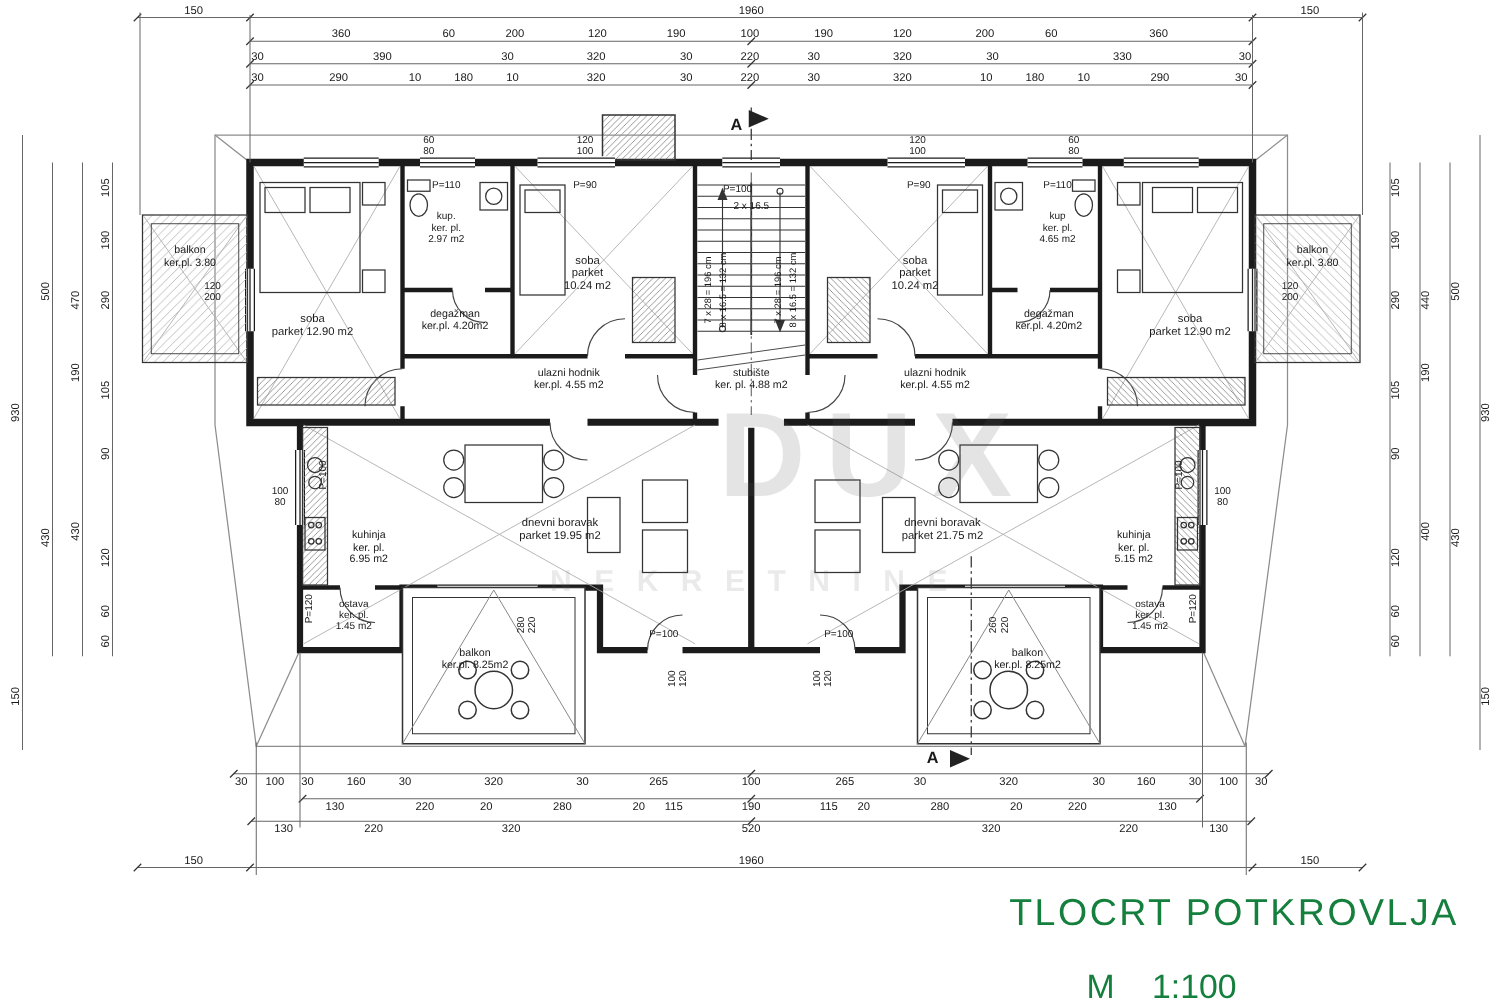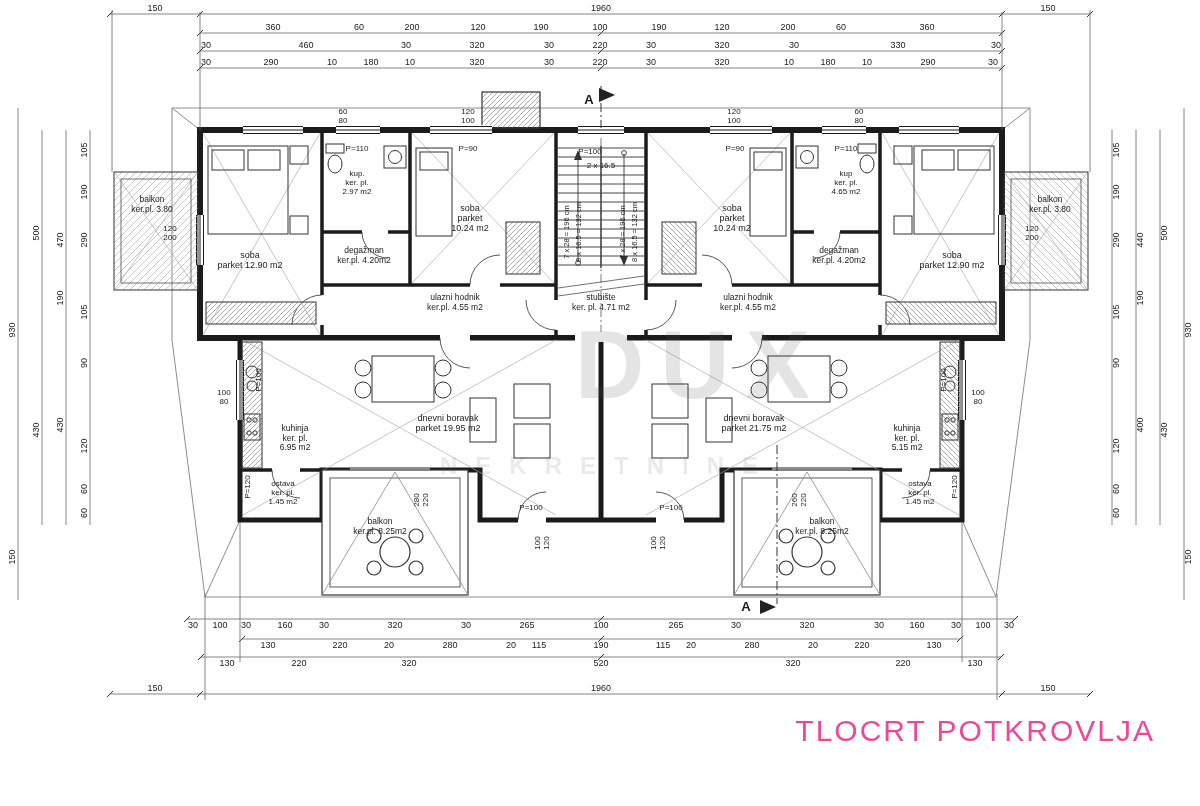--- a/index.html
+++ b/index.html
@@ -8,21 +8,21 @@
   svg{position:absolute;left:0;top:0;}
   #labels{position:absolute;left:0;top:0;width:100%;height:100%;pointer-events:none;}
   .lbl{position:absolute;font-size:9px;color:#1a1a1a;white-space:pre-line;text-align:center;
        line-height:1.12;transform:translate(-50%,-50%);}
   .sec{font-weight:bold;}
   .watermark{position:absolute;pointer-events:none;}
   .wm1{position:absolute;left:575px;top:310px;font-size:96px;font-weight:bold;
        letter-spacing:16px;color:rgba(90,90,90,0.16);}
   .wm2{position:absolute;left:440px;top:452px;font-size:24px;font-weight:bold;
        letter-spacing:18px;color:rgba(90,90,90,0.13);}
-  .titleblock{position:absolute;right:45px;top:714px;text-align:center;color:#ec4899;}
+  .titleblock{position:absolute;right:33px;top:714px;text-align:center;color:#15803d;}
   .tb-title{font-size:30px;letter-spacing:2px;}
   .tb-scale{font-size:27px;margin-top:26px;margin-right:116px;white-space:pre;}
 </style>
 </head>
 <body>
 
 <div class="stage">
 
   <svg width="1200" height="806" viewBox="0 0 1200 806">
     <defs>
@@ -269,21 +269,21 @@
       <div class="lbl" style="left: 412px; top: 27px; transform: translate(-50%, -50%);">200</div>
       <div class="lbl" style="left: 478px; top: 27px; transform: translate(-50%, -50%);">120</div>
       <div class="lbl" style="left: 541px; top: 27px; transform: translate(-50%, -50%);">190</div>
       <div class="lbl" style="left: 600px; top: 27px; transform: translate(-50%, -50%);">100</div>
       <div class="lbl" style="left: 659px; top: 27px; transform: translate(-50%, -50%);">190</div>
       <div class="lbl" style="left: 722px; top: 27px; transform: translate(-50%, -50%);">120</div>
       <div class="lbl" style="left: 788px; top: 27px; transform: translate(-50%, -50%);">200</div>
       <div class="lbl" style="left: 841px; top: 27px; transform: translate(-50%, -50%);">60</div>
       <div class="lbl" style="left: 927px; top: 27px; transform: translate(-50%, -50%);">360</div>
       <div class="lbl" style="left: 206px; top: 45px; transform: translate(-50%, -50%);">30</div>
-      <div class="lbl" style="left: 306px; top: 45px; transform: translate(-50%, -50%);">460</div>
+      <div class="lbl" style="left: 306px; top: 45px; transform: translate(-50%, -50%);">390</div>
       <div class="lbl" style="left: 406px; top: 45px; transform: translate(-50%, -50%);">30</div>
       <div class="lbl" style="left: 477px; top: 45px; transform: translate(-50%, -50%);">320</div>
       <div class="lbl" style="left: 549px; top: 45px; transform: translate(-50%, -50%);">30</div>
       <div class="lbl" style="left: 600px; top: 45px; transform: translate(-50%, -50%);">220</div>
       <div class="lbl" style="left: 651px; top: 45px; transform: translate(-50%, -50%);">30</div>
       <div class="lbl" style="left: 722px; top: 45px; transform: translate(-50%, -50%);">320</div>
       <div class="lbl" style="left: 794px; top: 45px; transform: translate(-50%, -50%);">30</div>
       <div class="lbl" style="left: 898px; top: 45px; transform: translate(-50%, -50%);">330</div>
       <div class="lbl" style="left: 996px; top: 45px; transform: translate(-50%, -50%);">30</div>
       <div class="lbl" style="left: 206px; top: 62px; transform: translate(-50%, -50%);">30</div>
@@ -377,21 +377,21 @@
 ker. pl.
 2.97 m2</div>
       <div class="lbl" style="left: 364px; top: 256px; font-size: 8.5px; transform: translate(-50%, -50%);">degažman
 ker.pl. 4.20m2</div>
       <div class="lbl" style="left: 470px; top: 218px; font-size: 9px; transform: translate(-50%, -50%);">soba
 parket
 10.24 m2</div>
       <div class="lbl" style="left: 455px; top: 303px; font-size: 8.5px; transform: translate(-50%, -50%);">ulazni hodnik
 ker.pl. 4.55 m2</div>
       <div class="lbl" style="left: 601px; top: 303px; font-size: 8.5px; transform: translate(-50%, -50%);">stubište
-ker. pl. 4.71 m2</div>
+ker. pl. 4.88 m2</div>
       <div class="lbl" style="left: 152px; top: 205px; font-size: 8.5px; transform: translate(-50%, -50%);">balkon
 ker.pl. 3.80</div>
       <div class="lbl" style="left: 295px; top: 438px; font-size: 8.5px; transform: translate(-50%, -50%);">kuhinja
 ker. pl.
 6.95 m2</div>
       <div class="lbl" style="left: 283px; top: 493px; font-size: 8px; transform: translate(-50%, -50%);">ostava
 ker. pl.
 1.45 m2</div>
       <div class="lbl" style="left: 448px; top: 423px; font-size: 9px; transform: translate(-50%, -50%);">dnevni boravak
 parket 19.95 m2</div>
@@ -465,15 +465,16 @@
       <div class="lbl sec" style="left: 746px; top: 607px; font-size: 13px; transform: translate(-50%, -50%);">A</div>
     </div>
 
   <div class="watermark">
     <div class="wm1">DUX</div>
     <div class="wm2">NEKRETNINE</div>
   </div>
 
   <div class="titleblock">
     <div class="tb-title">TLOCRT  POTKROVLJA</div>
+    <div class="tb-scale">M    1:100</div>
   </div>
 
 </div>
 
 </body></html>

